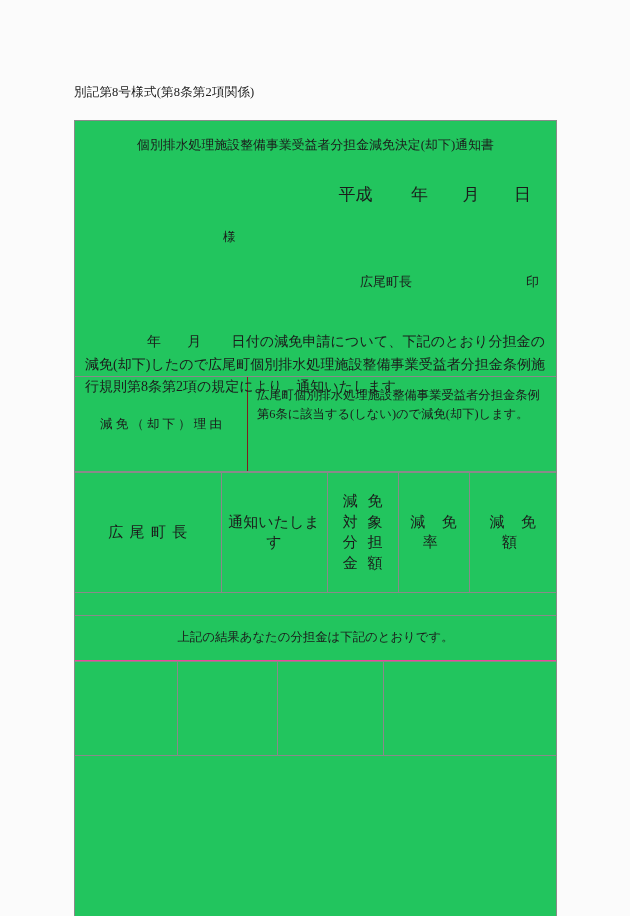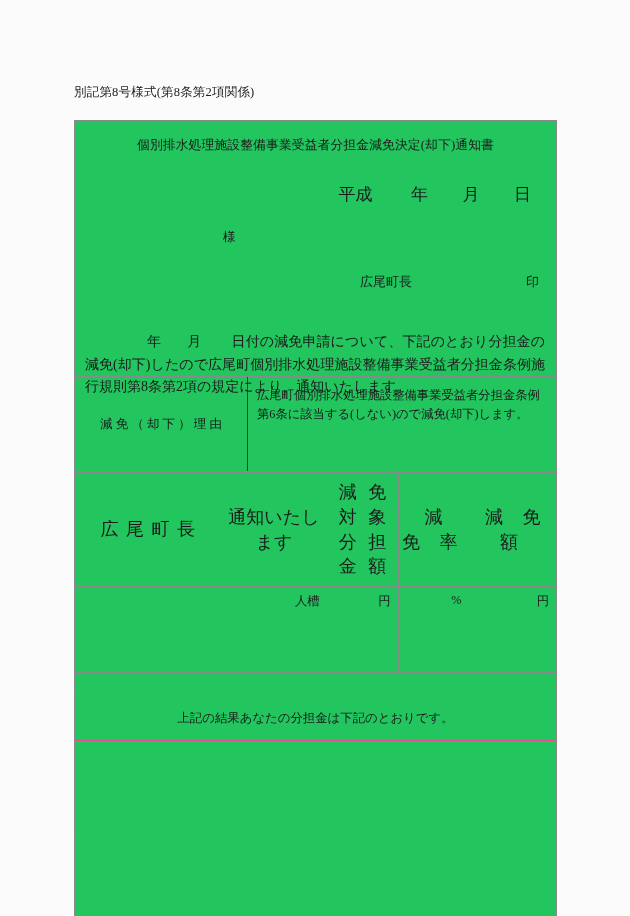--- a/index.html
+++ b/index.html
@@ -134,23 +134,23 @@
   table.grid td {
     border: 1px solid #8a8a8a;
     box-sizing: border-box;
   }
   table.grid td.nb-left  { border-left: 0; }
   table.grid td.nb-right { border-right: 0; }
 
   .th-cell {
     text-align: center;
     vertical-align: middle;
-    font-size: 18px;
+    font-size: 15px;
     line-height: 1.38;
-    padding: 7px 2px;
+    padding: 18px 2px;
   }
   .unit-cell {
     text-align: right;
     vertical-align: top;
     font-size: 12.3px;
     padding: 6px 7px 0 0;
   }
   .blank-cell {
     vertical-align: top;
   }
@@ -231,35 +231,20 @@
         </td>
         <td class="th-cell">
           <span class="two-line spread-lite">減 免 対 象</span>
           <span class="two-line spread-lite">分 担 金 額</span>
         </td>
         <td class="th-cell">
           <span class="spread">減 免 率</span>
         </td>
         <td class="th-cell nb-right">
           <span class="spread">減 免 額</span>
-        </td>
-      </tr>
-      <tr style="height:86px">
-        <td class="blank-cell nb-left"></td>
-        <td class="unit-cell">
-          <span>人槽</span>
-        </td>
-        <td class="unit-cell">
-          <span>円</span>
-        </td>
-        <td class="unit-cell">
-          <span>%</span>
-        </td>
-        <td class="unit-cell nb-right">
-          <span>円</span>
         </td>
       </tr>
     </tbody>
   </table>
 
   <div class="spacer-band"></div>
 
   <div class="notice-row">上記の結果あなたの分担金は下記のとおりです。</div>
 
   <table class="grid">

